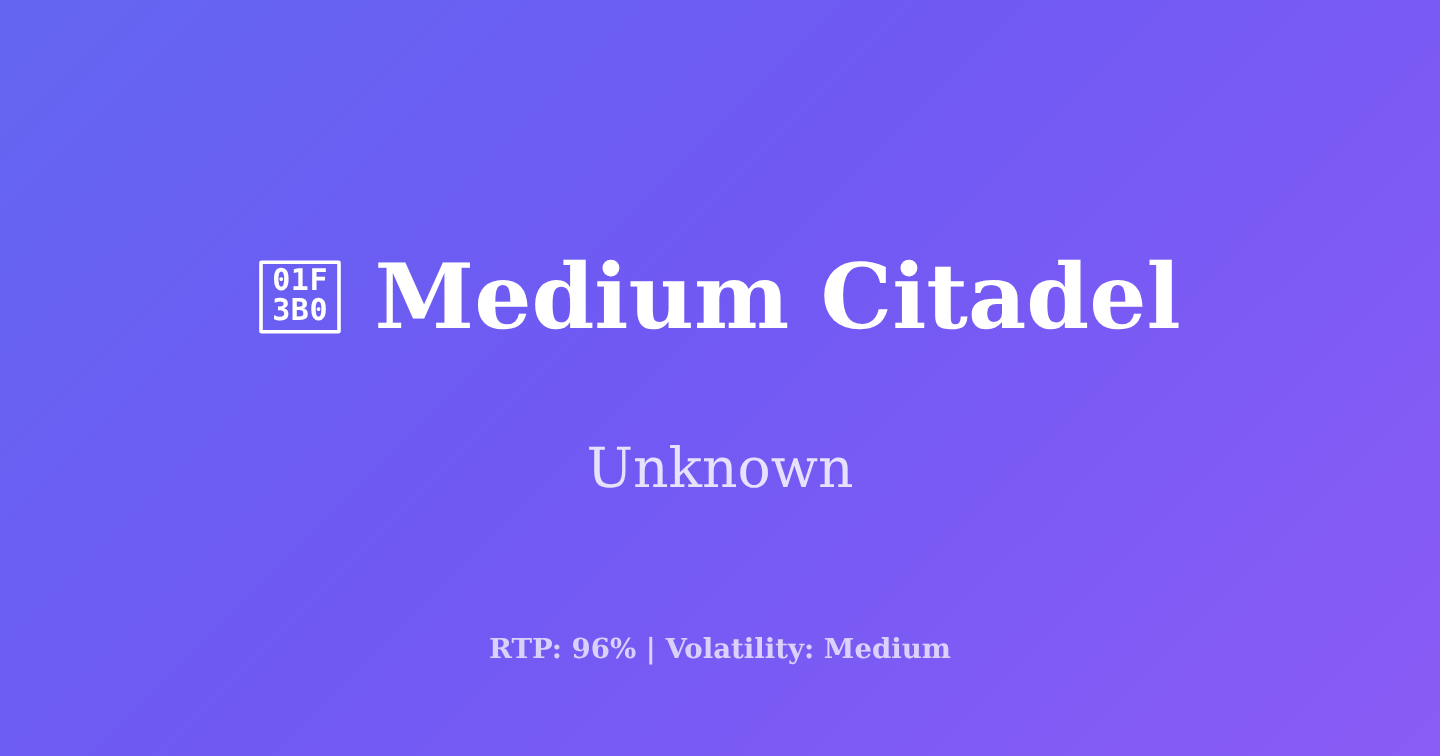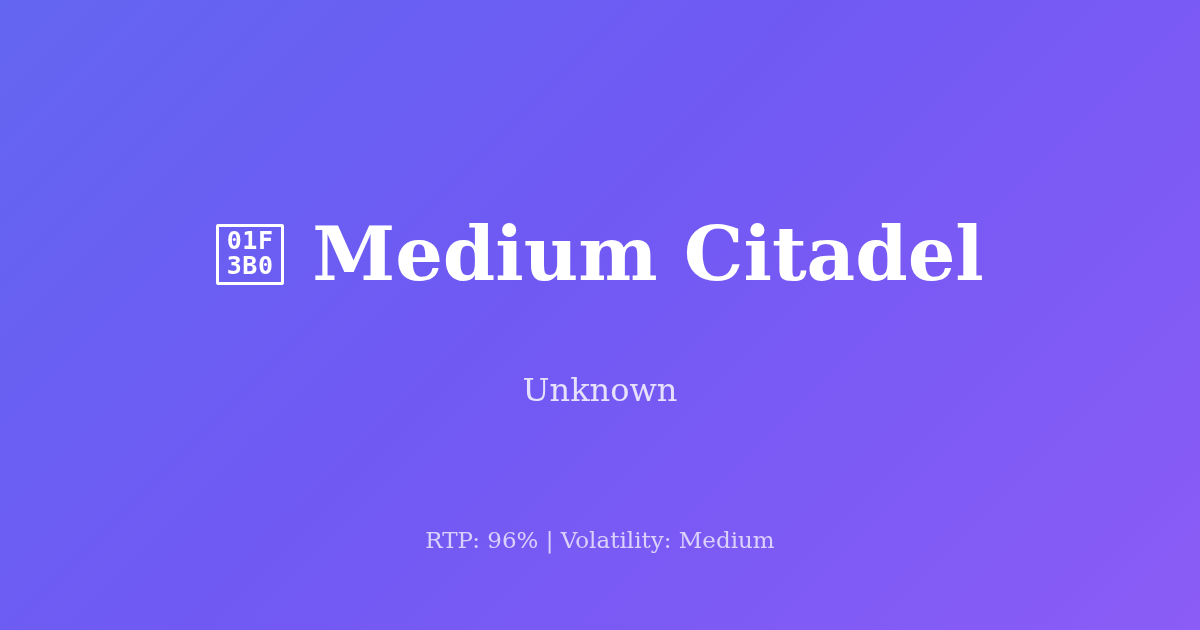--- a/index.html
+++ b/index.html
@@ -82,36 +82,36 @@
     color: #ffffff;
     letter-spacing: 0px;
     white-space: nowrap;
   }
 
   
   .game-subtitle {
     margin-top: 32px;
     font-family: "DejaVu Serif", "Liberation Serif", serif;
     font-weight: 400;
-    font-size: 32px;
+    font-size: 46px;
     color: rgba(255, 255, 255, 0.82);
     line-height: 1;
     white-space: nowrap;
     text-align: right;
   }
 
   
   .meta-line {
     position: absolute;
     left: 0;
     right: 0;
     top: 529px;
     text-align: center;
     font-family: "DejaVu Serif", "Liberation Serif", serif;
-    font-weight: 400;
+    font-weight: 700;
     font-size: 23px;
     color: rgba(255, 255, 255, 0.72);
     line-height: 1;
     white-space: nowrap;
   }
 </style>
 </head>
 <body>
 
 <div id="og-card">

